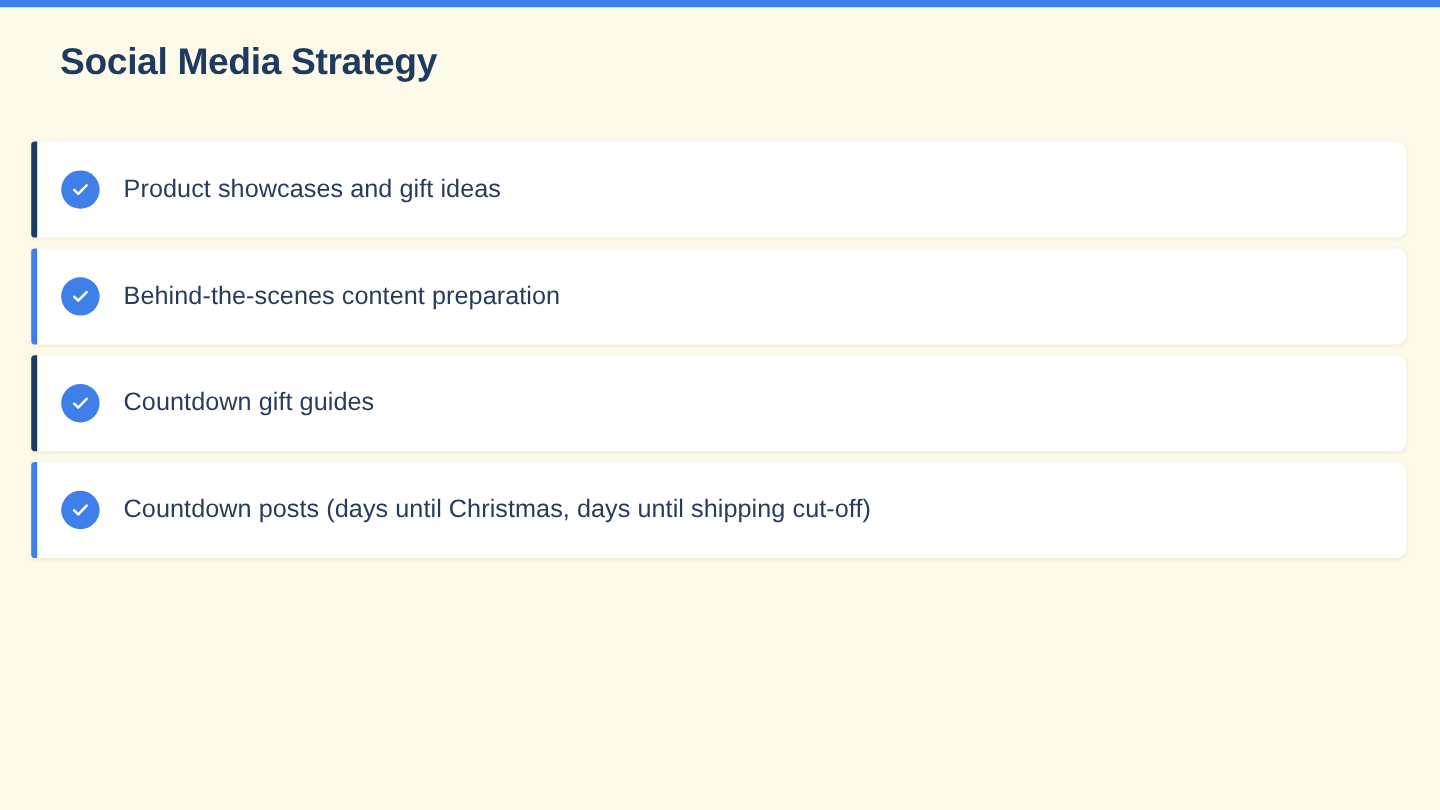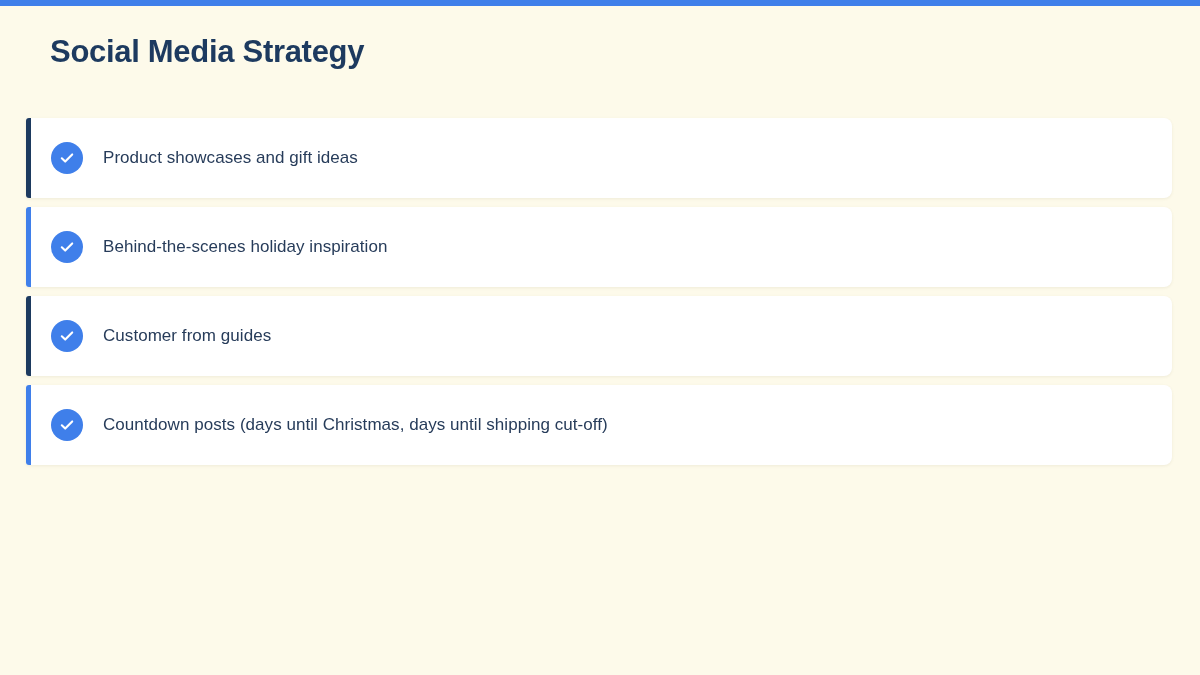--- a/index.html
+++ b/index.html
@@ -101,21 +101,21 @@
     display: flex;
     align-items: center;
     justify-content: center;
   }
 
   .check-badge svg {
     display: block;
   }
 
   .item-label {
-    font-size: 17px;
+    font-size: 21px;
     color: #273c5a;
     line-height: 22px;
     letter-spacing: 0.05px;
     white-space: nowrap;
   }
 </style>
 </head>
 <body>
 
 <div class="page">
@@ -136,30 +136,30 @@
         </span>
         <span class="item-label">Product showcases and gift ideas</span>
       </li>
 
       <li class="checklist-item accent-blue">
         <span class="check-badge">
           <svg width="18" height="18" viewBox="0 0 18 18" aria-hidden="true">
             <path d="M3.8 9.3 L7.2 12.6 L14.2 5.4" fill="none" stroke="#ffffff" stroke-width="2.1" stroke-linecap="round" stroke-linejoin="round"></path>
           </svg>
         </span>
-        <span class="item-label">Behind-the-scenes holiday inspiration</span>
+        <span class="item-label">Behind-the-scenes content preparation</span>
       </li>
 
       <li class="checklist-item">
         <span class="check-badge">
           <svg width="18" height="18" viewBox="0 0 18 18" aria-hidden="true">
             <path d="M3.8 9.3 L7.2 12.6 L14.2 5.4" fill="none" stroke="#ffffff" stroke-width="2.1" stroke-linecap="round" stroke-linejoin="round"></path>
           </svg>
         </span>
-        <span class="item-label">Customer from guides</span>
+        <span class="item-label">Countdown gift guides</span>
       </li>
 
       <li class="checklist-item accent-blue">
         <span class="check-badge">
           <svg width="18" height="18" viewBox="0 0 18 18" aria-hidden="true">
             <path d="M3.8 9.3 L7.2 12.6 L14.2 5.4" fill="none" stroke="#ffffff" stroke-width="2.1" stroke-linecap="round" stroke-linejoin="round"></path>
           </svg>
         </span>
         <span class="item-label">Countdown posts (days until Christmas, days until shipping cut-off)</span>
       </li>

